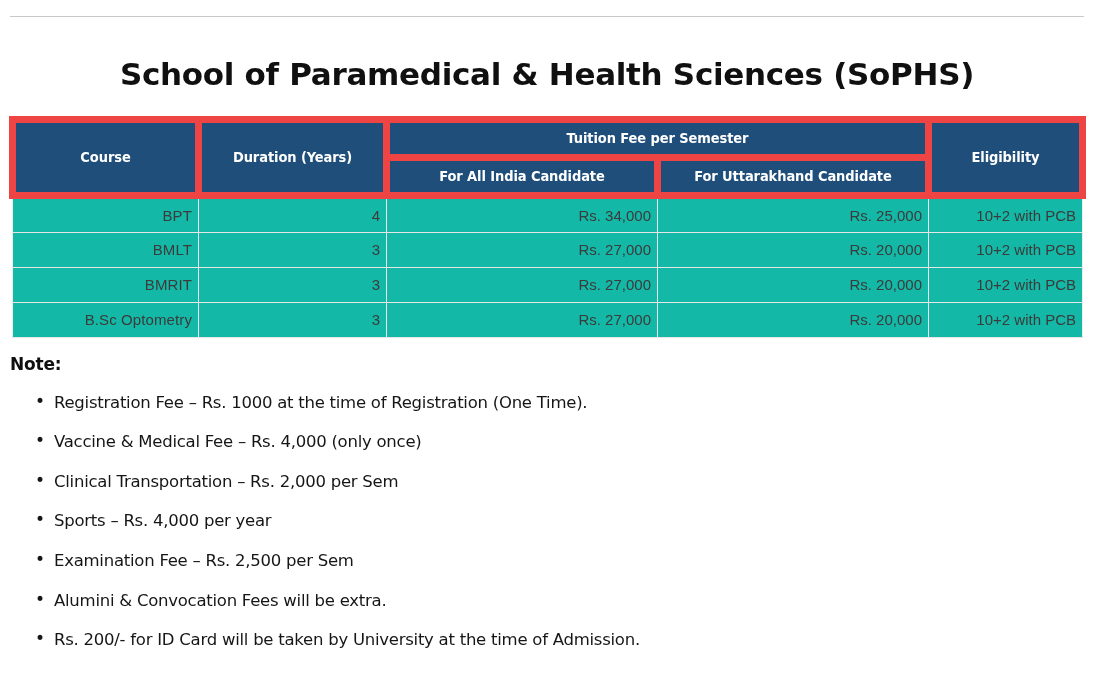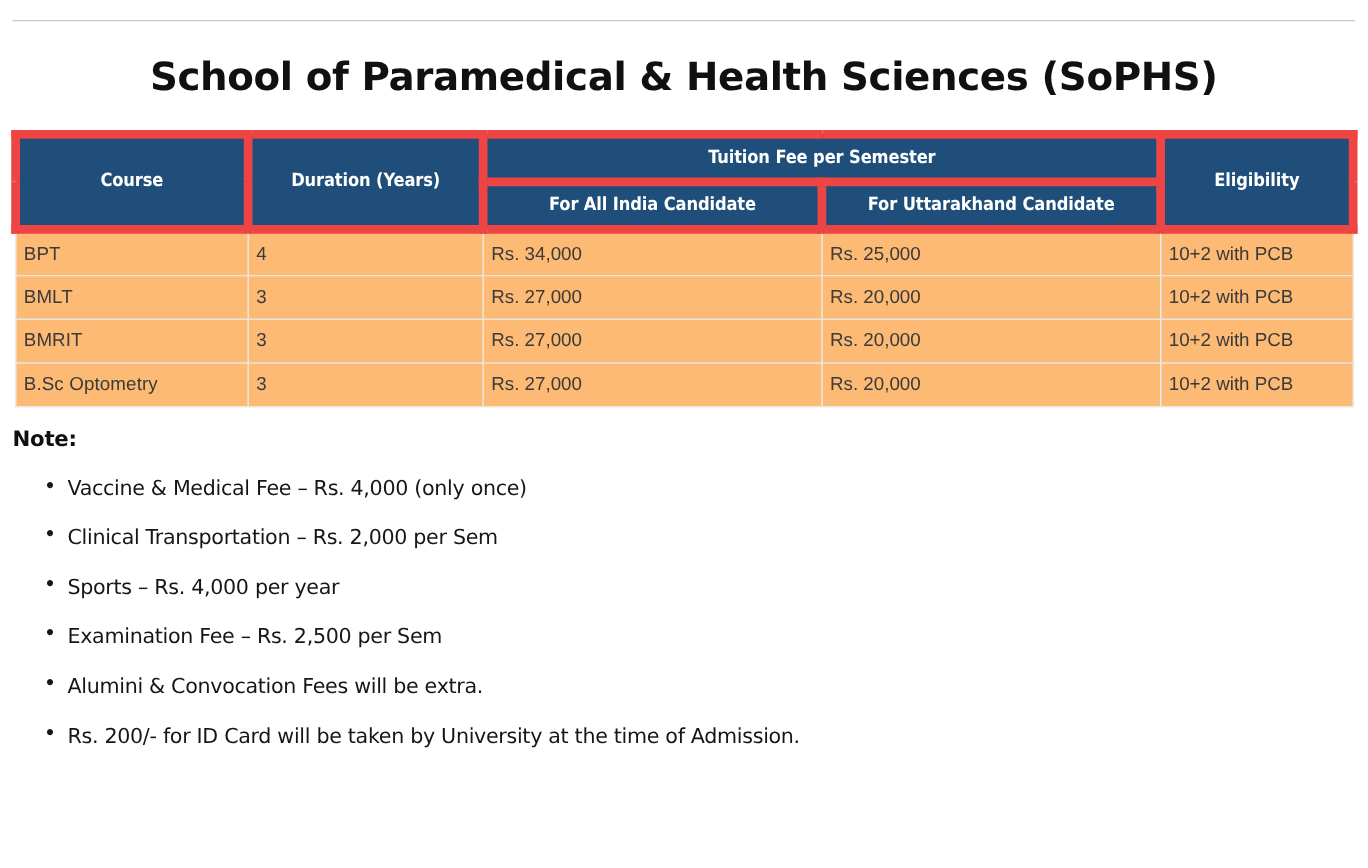--- a/index.html
+++ b/index.html
@@ -33,21 +33,21 @@
     left: 10px;
     right: 10px;
     top: 16px;
     height: 1px;
     background: #c9c9c9;
   }
 
   
   .page-title {
     margin: 0;
-    padding-top: 44px;
+    padding-top: 56px;
     text-align: center;
     font-family: "DejaVu Sans", "Liberation Sans", sans-serif;
     font-size: 31px;
     line-height: 1.18;
     font-weight: 700;
     letter-spacing: -0.3px;
     color: #101010;
   }
 
   
@@ -83,26 +83,26 @@
   th.th-allindia    { width: 252px; height: 38px; }
   th.th-uttarakhand { width: 297px; height: 38px; }
   th.th-eligibility { width: 154px; }
 
   table.fee-table tbody td {
     border: 1px solid #e6e6e6;
     border-left-color: #ececec;
     border-right-color: #ececec;
     padding: 8px 6px;
     height: 35px;
-    text-align: left;
+    text-align: right;
     font-family: "Liberation Sans", "DejaVu Sans", sans-serif;
     font-size: 15px;
     color: #3b3b3b;
     white-space: nowrap;
-    background: #fdba74;
+    background: #14b8a6;
   }
 
   table.fee-table tbody tr:first-child td {
     border-top: none;
   }
 
   td.cell-course { letter-spacing: 0.1px; }
   td.cell-eligibility { font-size: 14.5px; }
 
   
@@ -195,20 +195,21 @@
           <td>Rs. 20,000</td>
           <td class="cell-eligibility">10+2 with PCB</td>
         </tr>
       </tbody>
     </table>
   </div>
 
   <h2 class="note-heading">Note:</h2>
 
   <ul class="note-list">
+    <li>Registration Fee – Rs. 1000 at the time of Registration (One Time).</li>
     <li>Vaccine &amp; Medical Fee – Rs. 4,000 (only once)</li>
     <li>Clinical Transportation – Rs. 2,000 per Sem</li>
     <li>Sports – Rs. 4,000 per year</li>
     <li>Examination Fee – Rs. 2,500 per Sem</li>
     <li>Alumini &amp; Convocation Fees will be extra.</li>
     <li>Rs. 200/- for ID Card will be taken by University at the time of Admission.</li>
   </ul>
 
 </div>
 

